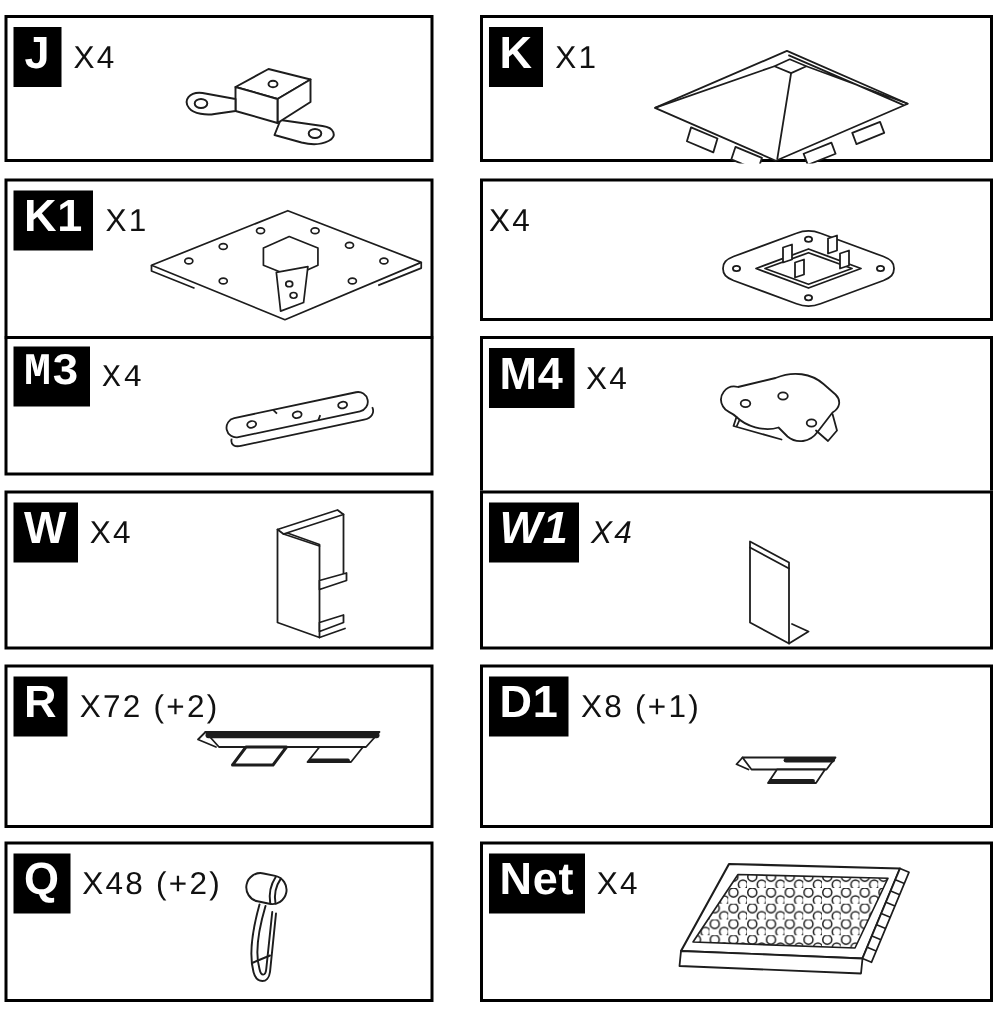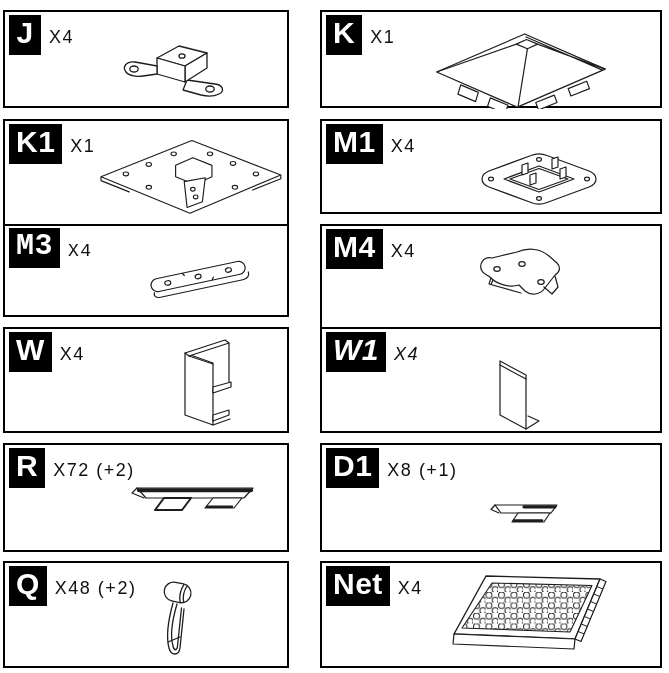--- a/index.html
+++ b/index.html
@@ -2,21 +2,21 @@
 <html><head>
 <meta charset="utf-8">
 <style>
   html,body{margin:0;padding:0;background:#fff;}
   #page{position:relative;width:669px;height:673px;background:#ffffff;
         font-family:"Liberation Sans",sans-serif;overflow:hidden;}
   .cell{position:absolute;background:#fff;border:2px solid #000;box-sizing:border-box;}
   .labelrow{position:absolute;top:-7px;left:4px;display:flex;align-items:flex-end;gap:8px;z-index:2;}
   .plabel{background:#000;color:#fff;font-weight:bold;font-size:30px;line-height:1;
           padding:3px 7px 7px 7px;text-align:center;min-width:18px;letter-spacing:0.5px;}
-  .qty{font-size:18px;color:#111;letter-spacing:1.5px;margin-bottom:7px;white-space:nowrap;margin-top:22px;}
+  .qty{font-size:21px;color:#111;letter-spacing:1.5px;margin-bottom:7px;white-space:nowrap;margin-top:22px;}
   .art{position:absolute;}
   svg{display:block;}
 </style>
 </head>
 <body>
 
 <div id="page">
 
   <div class="cell" style="left:3px;top:10px;width:286px;height:98px;">
     <div class="labelrow">
@@ -75,21 +75,20 @@
           <ellipse cx="170" cy="47" rx="2.8" ry="2"></ellipse>
           <ellipse cx="58" cy="61" rx="2.8" ry="2"></ellipse>
           <ellipse cx="148" cy="61" rx="2.8" ry="2"></ellipse>
         </g>
       </g>
     </svg>
   </div>
 
   <div class="cell" style="left:320px;top:119px;width:342px;height:95px;">
     <div class="labelrow">
-      <span class="plabel">M1</span>
       <span class="qty">X4</span>
     </div>
     <svg class="art" style="left:152px;top:26px;" width="130" height="62" viewBox="0 0 130 62">
       <g fill="#fff" stroke="#1d1d1d" stroke-width="1.2" stroke-linejoin="round">
         <path d="M8,32 C8,28 10,26 15,24 L57,8.5 C62,6.5 68,6.5 73,8.5 L115,24 C120,26 122,28 122,32 C122,36 120,38 115,40 L73,55.5 C68,57.5 62,57.5 57,55.5 L15,40 C10,38 8,36 8,32 Z"></path>
         <path d="M30,32 L65,19 L100,32 L65,45 Z"></path>
         <path d="M36,32 L65,21.5 L94,32 L65,42.5 Z" fill="none"></path>
         <path d="M48,28 v-10 l6,-2 v10 Z M78,22 v-10 l6,-2 v10 Z M56,38 v-10 l6,-2 v10 Z M86,32 v-10 l6,-2 v10 Z"></path>
         <g fill="none">
           <ellipse cx="17" cy="32" rx="2.4" ry="1.8"></ellipse>

